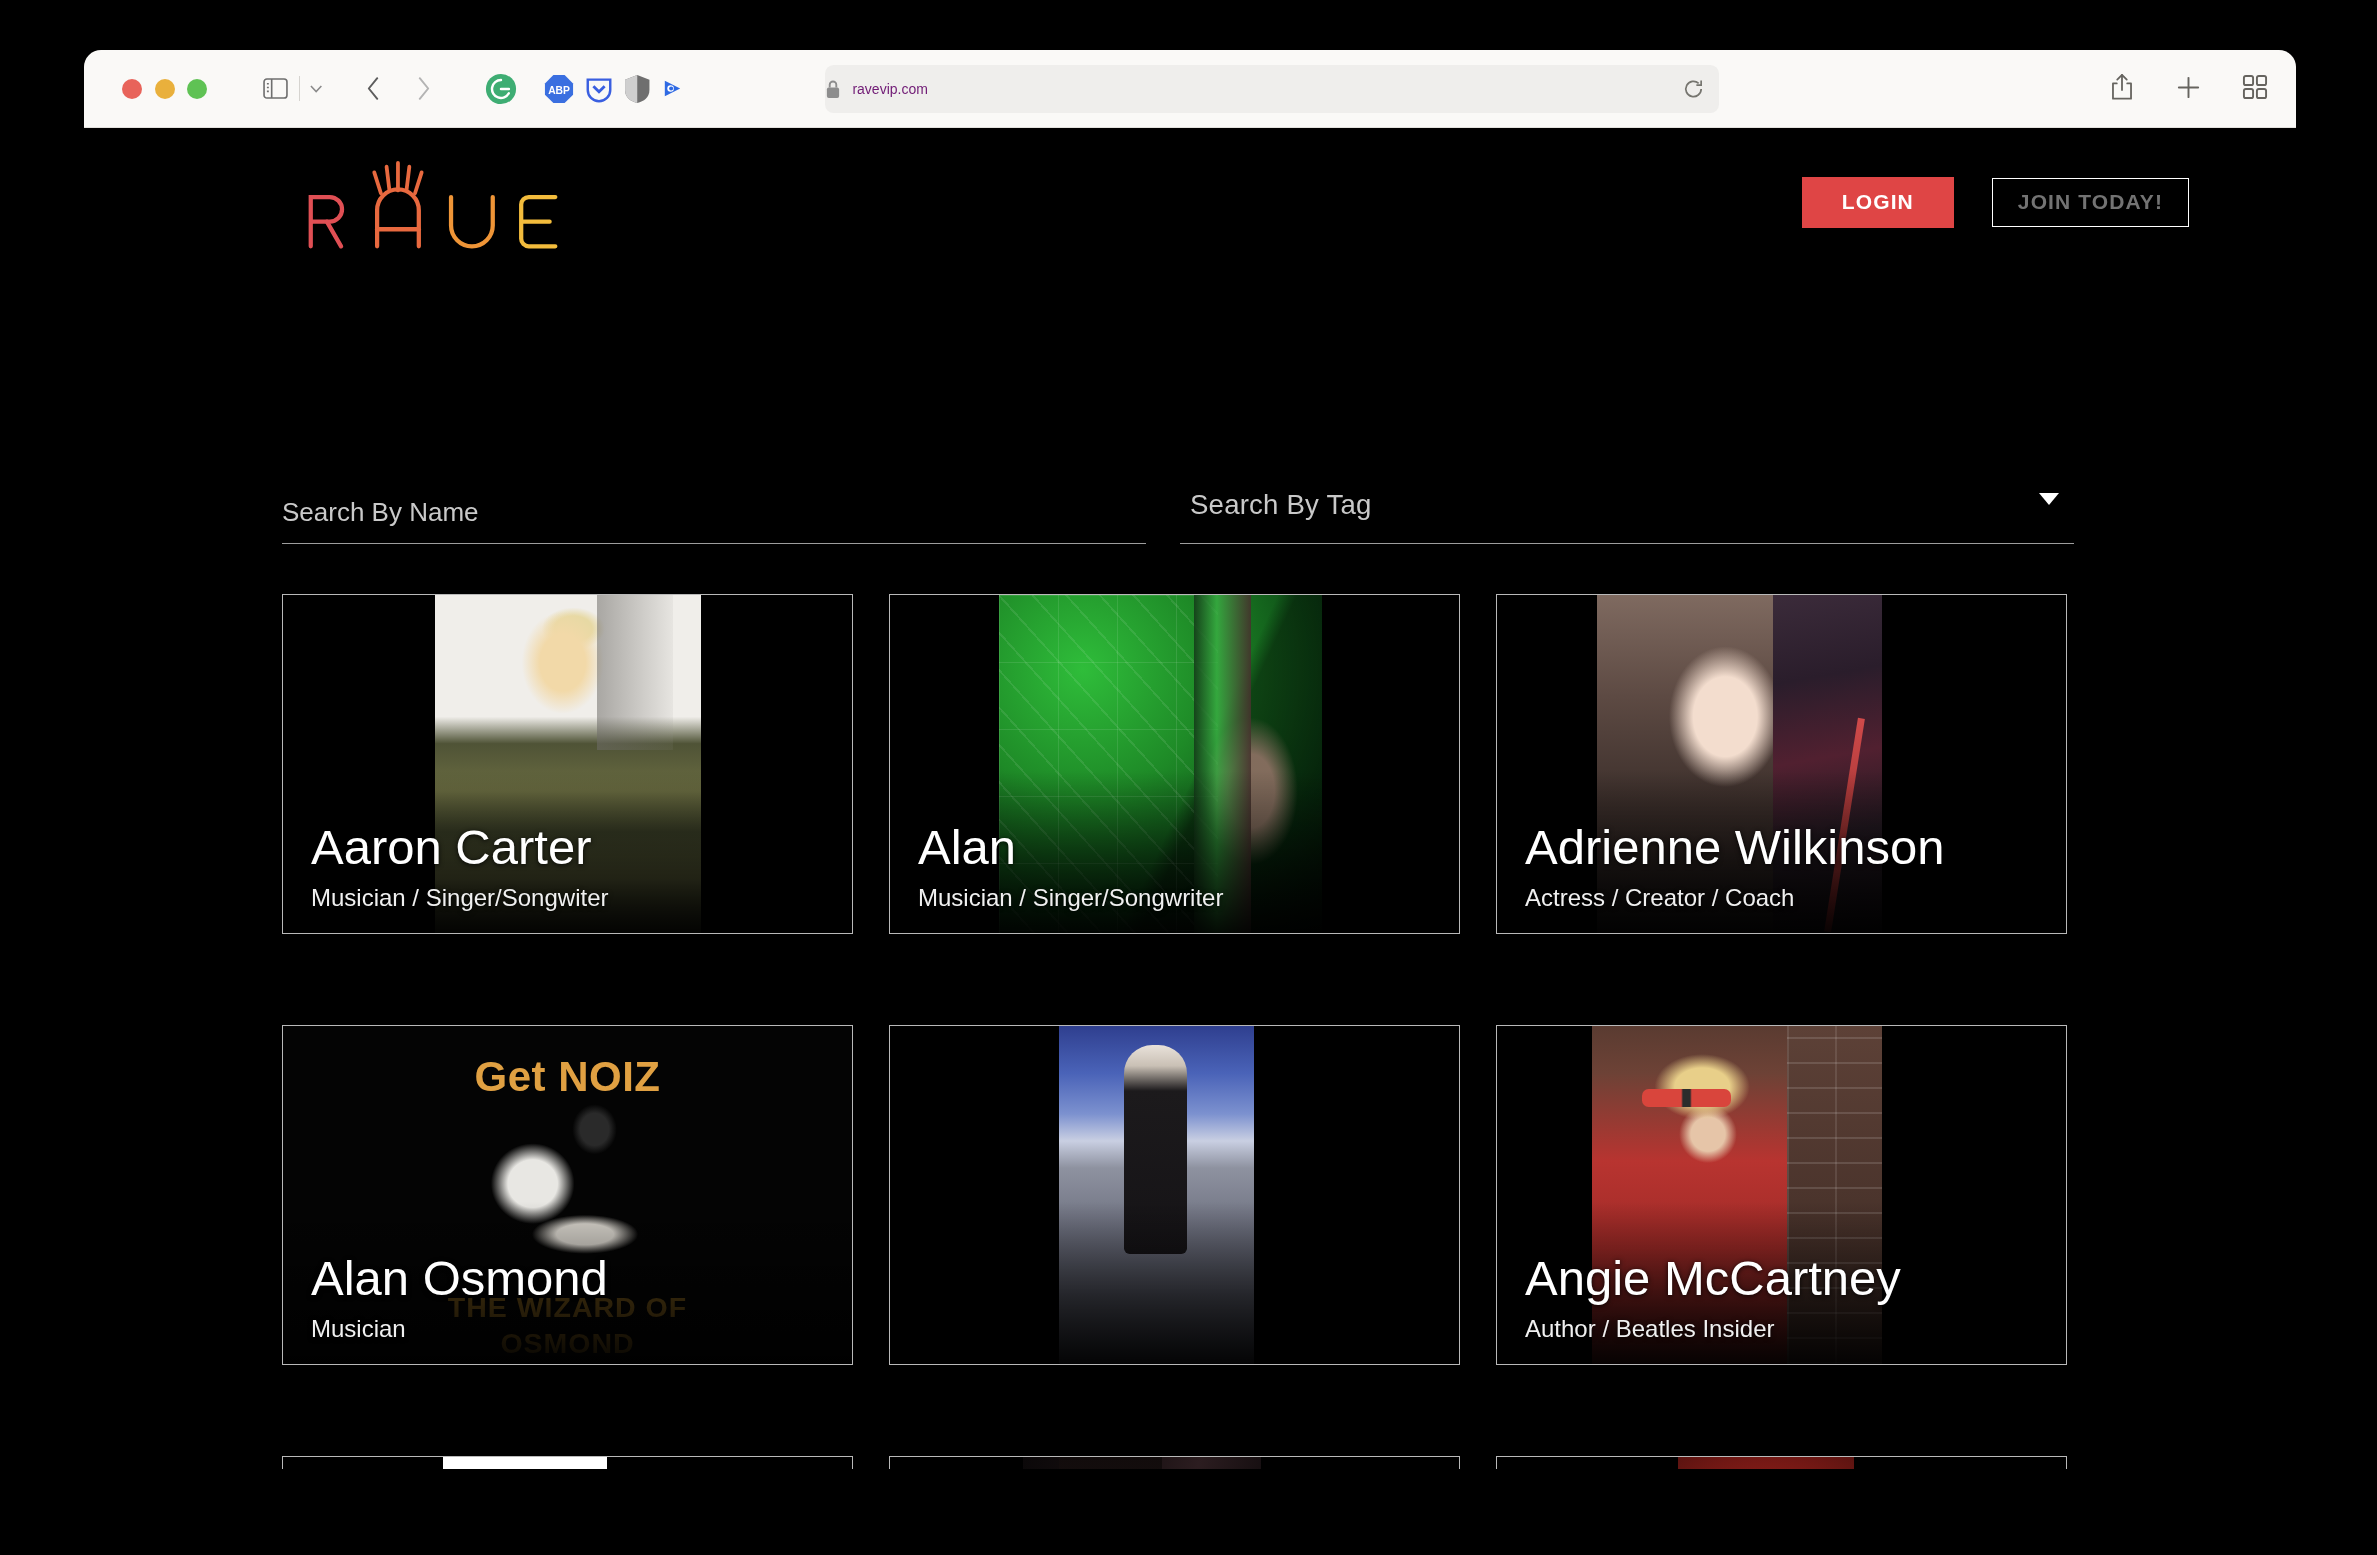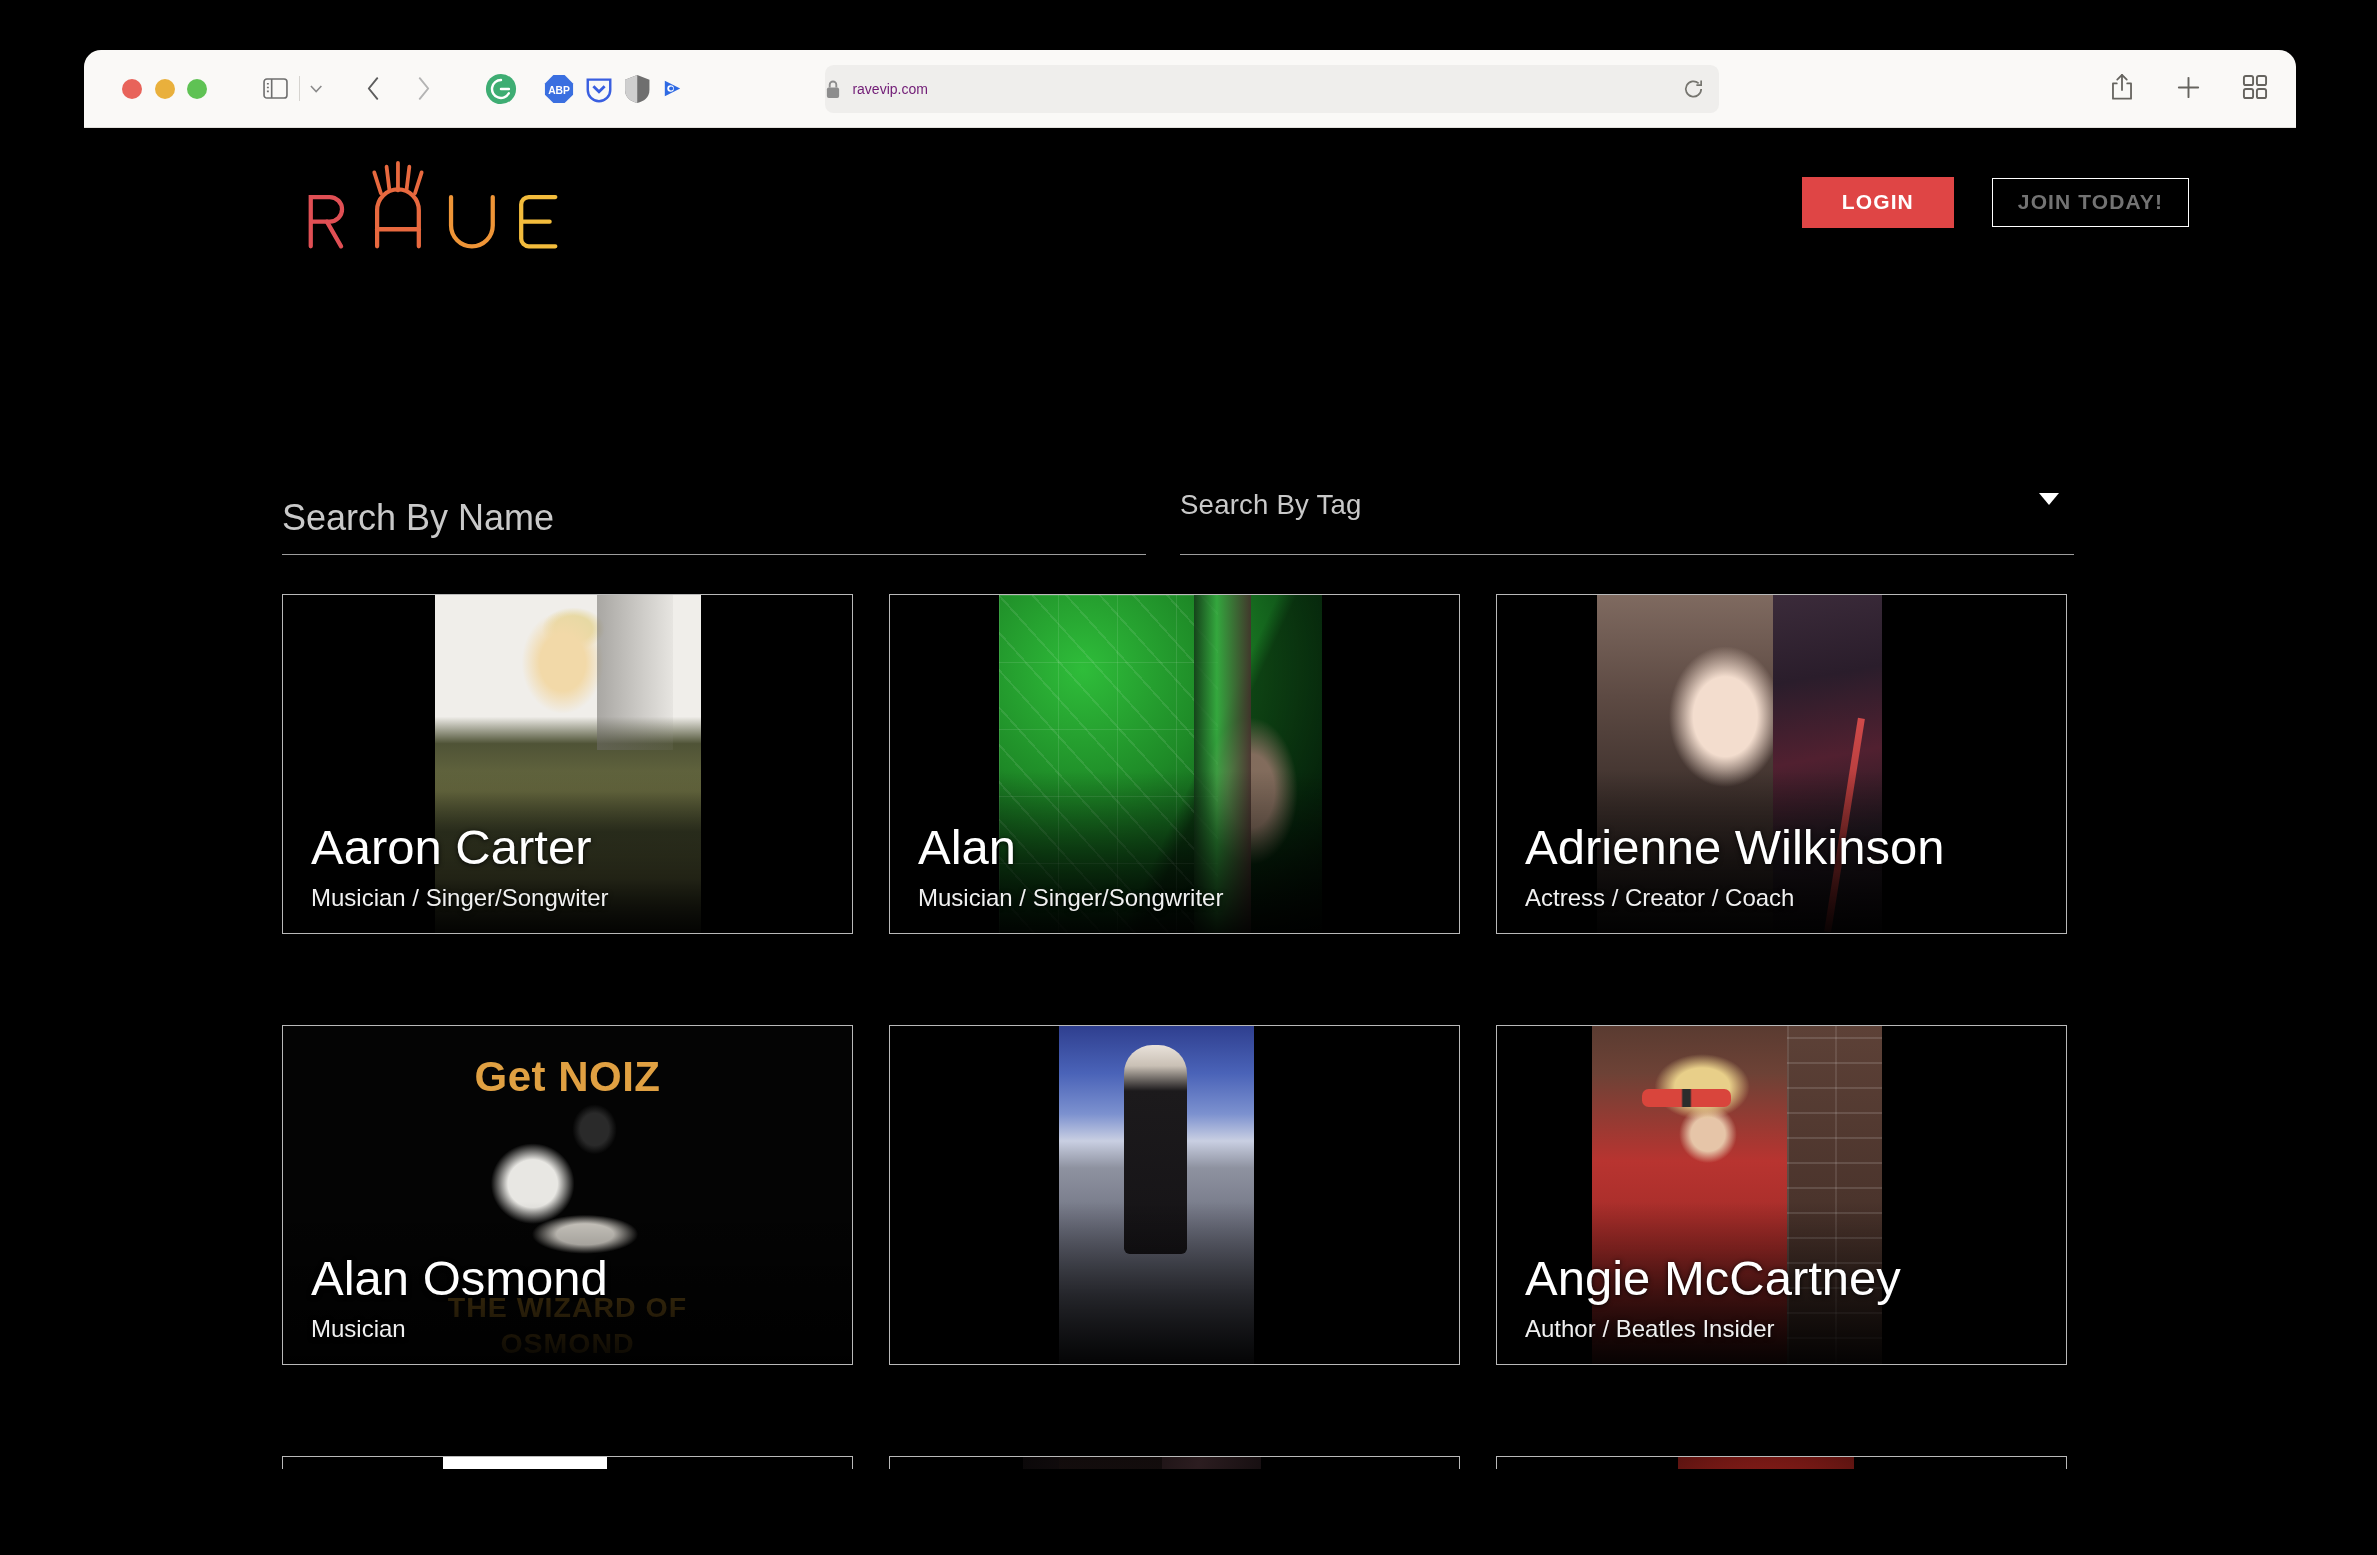--- a/index.html
+++ b/index.html
@@ -149,25 +149,26 @@
   }
   #search-name-field { width: 864px; padding-top: 7.6px; }
   #search-tag-field  { width: 894px; }
   .search-label {
     font-family: "Liberation Sans Narrow", "Liberation Sans", sans-serif;
     font-stretch: condensed;
     font-size: 27.6px;
     color: #c9c9c9;
     letter-spacing: 0.2px;
     white-space: nowrap;
+    margin-left: 10px;
   }
   #search-name-input {
     background: transparent; border: none; outline: none;
     font-family: "Liberation Sans", sans-serif;
-    font-size: 36px; color: #c9c9c9;
+    font-size: 26px; color: #c9c9c9;
     width: 100%;
   }
   #search-name-input::placeholder { color: #c9c9c9; opacity: 1; }
   #tag-caret {
     position: absolute;
     right: 15px; top: 3.8px;
     width: 0; height: 0;
     border-left: 10.5px solid transparent;
     border-right: 10.5px solid transparent;
     border-top: 12.4px solid #ffffff;

